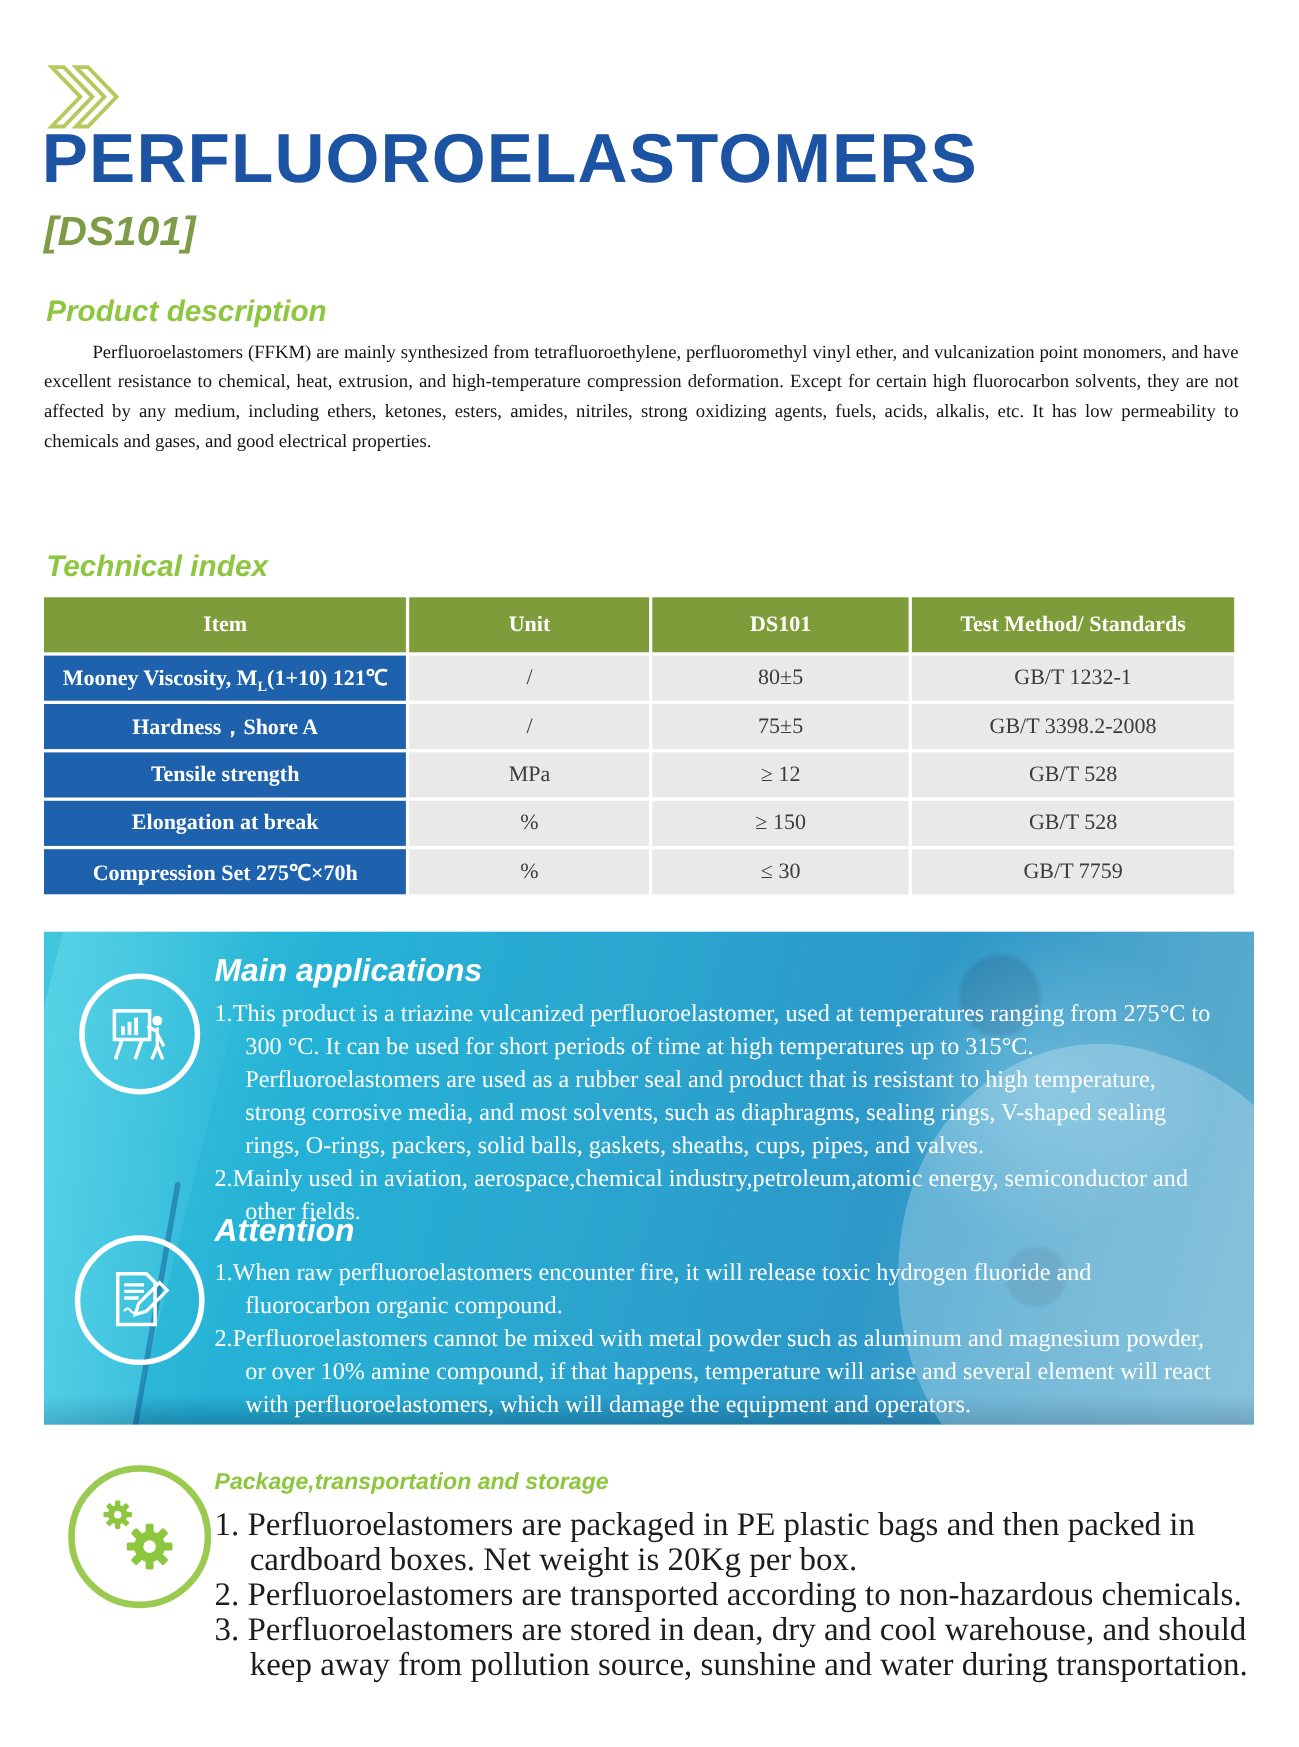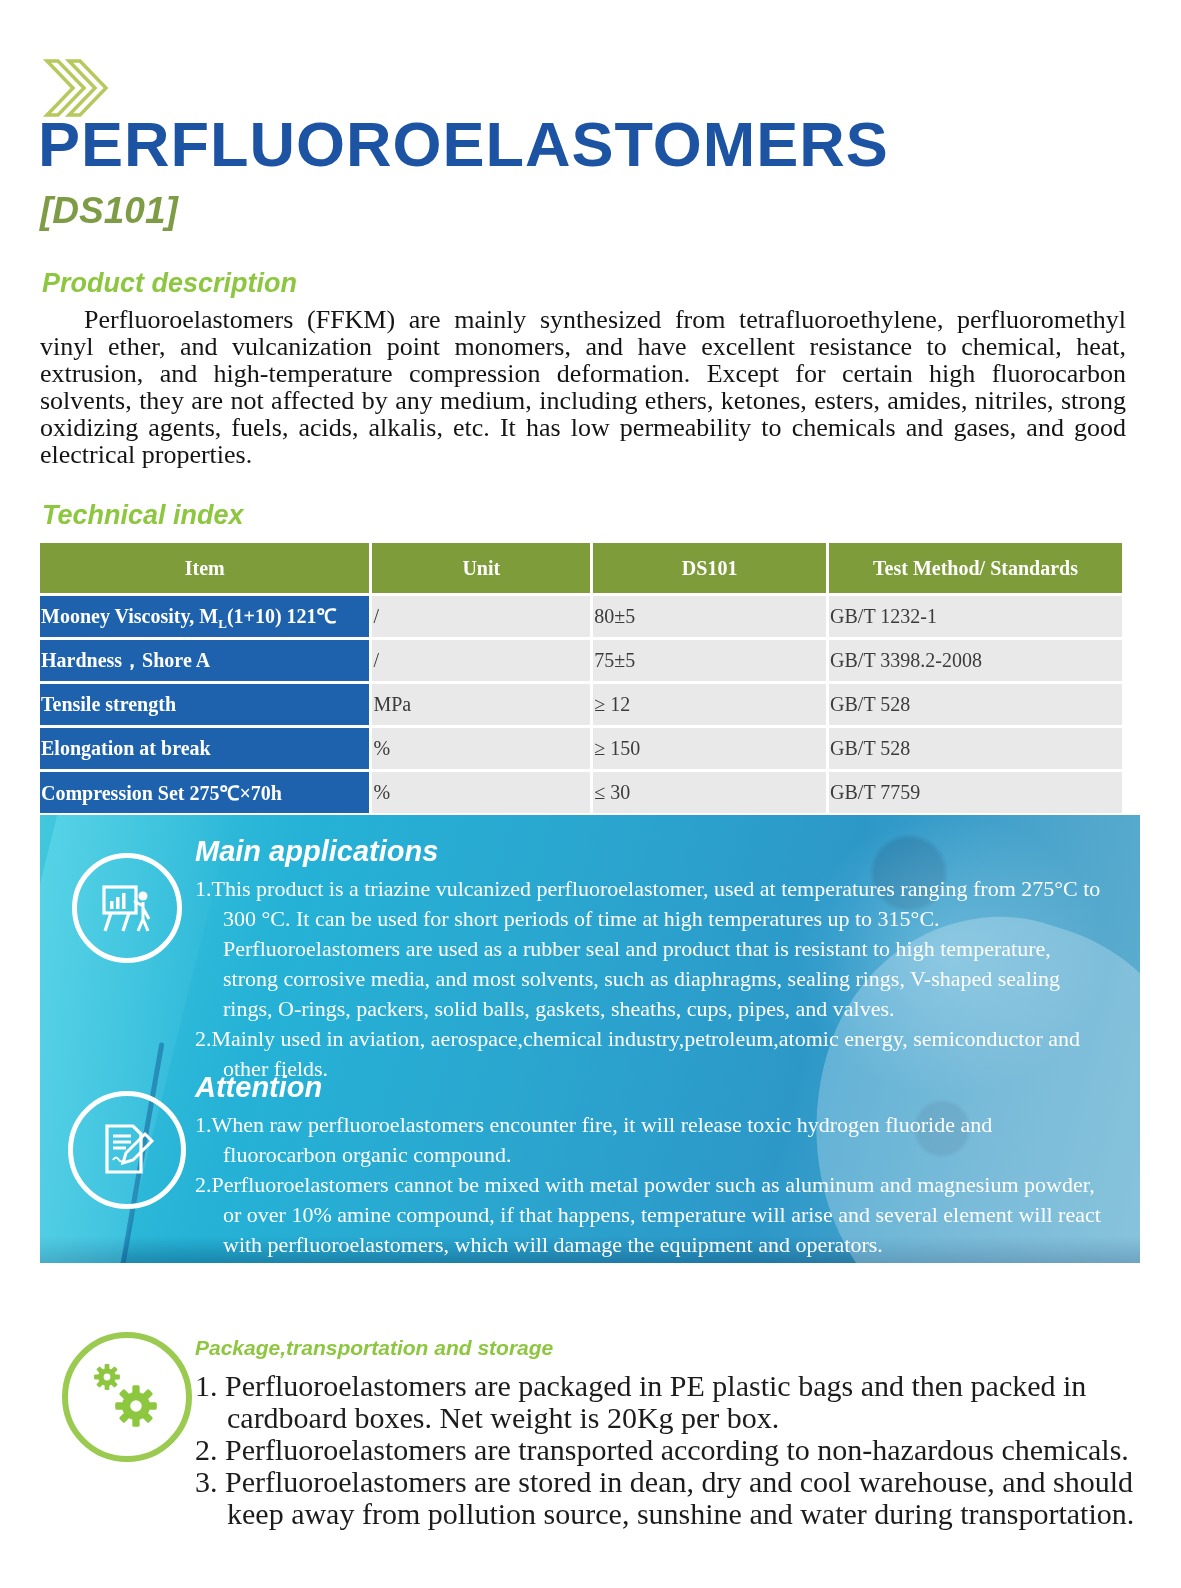--- a/index.html
+++ b/index.html
@@ -13,34 +13,34 @@
   .doc-subtitle{position:absolute;left:40px;top:190px;font-family:"Liberation Sans",sans-serif;
                 font-style:italic;font-weight:bold;font-size:37px;color:#7e9c45;}
 
   
   .green-heading{font-family:"Liberation Sans",sans-serif;font-style:italic;font-weight:bold;
                  font-size:27px;color:#8dc63f;}
   #pd-heading{position:absolute;left:42px;top:268px;}
   #ti-heading{position:absolute;left:42px;top:500px;}
 
   
-  .pd-body{position:absolute;left:40px;top:306px;width:1086px;font-size:26px;line-height:27px;
+  .pd-body{position:absolute;left:40px;top:306px;width:1086px;font-size:17px;line-height:27px;
            text-align:justify;text-indent:44px;color:#141414;}
 
   
   .tech-table{position:absolute;left:37px;top:540px;width:1088px;border-collapse:separate;
               border-spacing:3px;font-size:20px;}
   .tech-table th{background:#7e9d3a;color:#ffffff;font-weight:bold;height:48px;text-align:center;}
-  .tech-table td{height:39px;}
+  .tech-table td{height:39px;text-align:center;}
   .tech-table td.item-cell{background:#1e62ae;color:#ffffff;font-weight:bold;}
   .tech-table td.val-cell{background:#e9e9e9;color:#3b3b3b;}
   .tech-table sub{font-size:13px;}
 
   
-  .blue-panel{position:absolute;left:40px;top:815px;width:1100px;height:448px;overflow:hidden;
+  .blue-panel{position:absolute;left:40px;top:847px;width:1100px;height:448px;overflow:hidden;
      background:
        radial-gradient(circle at 79% 13%, rgba(30,85,125,0.28) 0 34px, rgba(30,85,125,0) 40px),
        radial-gradient(circle at 82% 70%, rgba(25,70,110,0.20) 0 25px, rgba(25,70,110,0) 30px),
        linear-gradient(to bottom, rgba(255,255,255,0) 94%, rgba(10,70,110,0.40) 100%),
        linear-gradient(105deg,#41c8de 0%,#25b2d6 22%,#2aa6cf 45%,#2d98c8 68%,#4fa6cc 85%,#63b0d0 100%);}
   .panel-streak{position:absolute;left:-40px;top:-50px;width:170px;height:580px;
      background:linear-gradient(75deg, rgba(130,232,246,0.55), rgba(130,232,246,0));transform:rotate(14deg);}
   .panel-cable{position:absolute;left:90px;top:225px;width:5px;height:340px;
      background:rgba(15,80,140,0.45);transform:rotate(10deg);border-radius:3px;}
   .panel-glow{position:absolute;right:30px;top:0;width:320px;height:280px;

